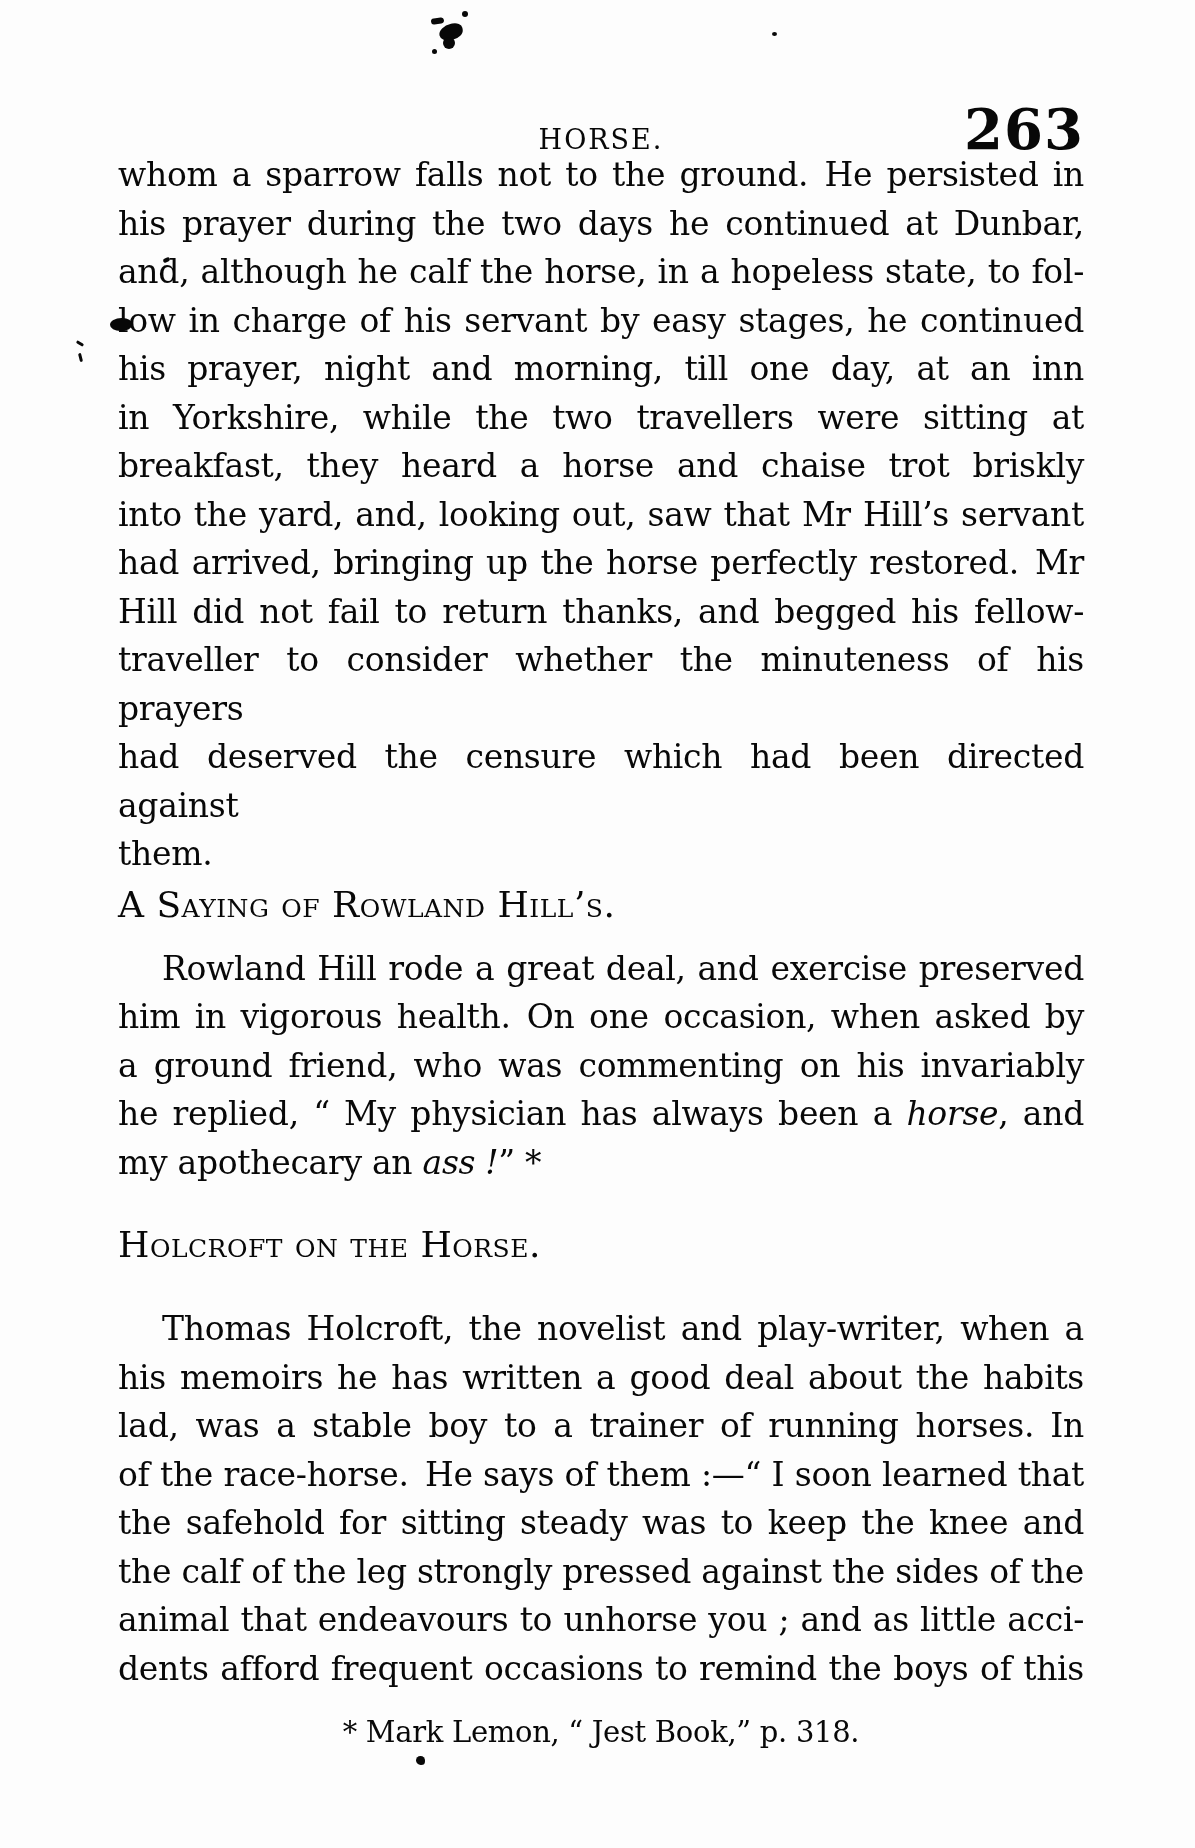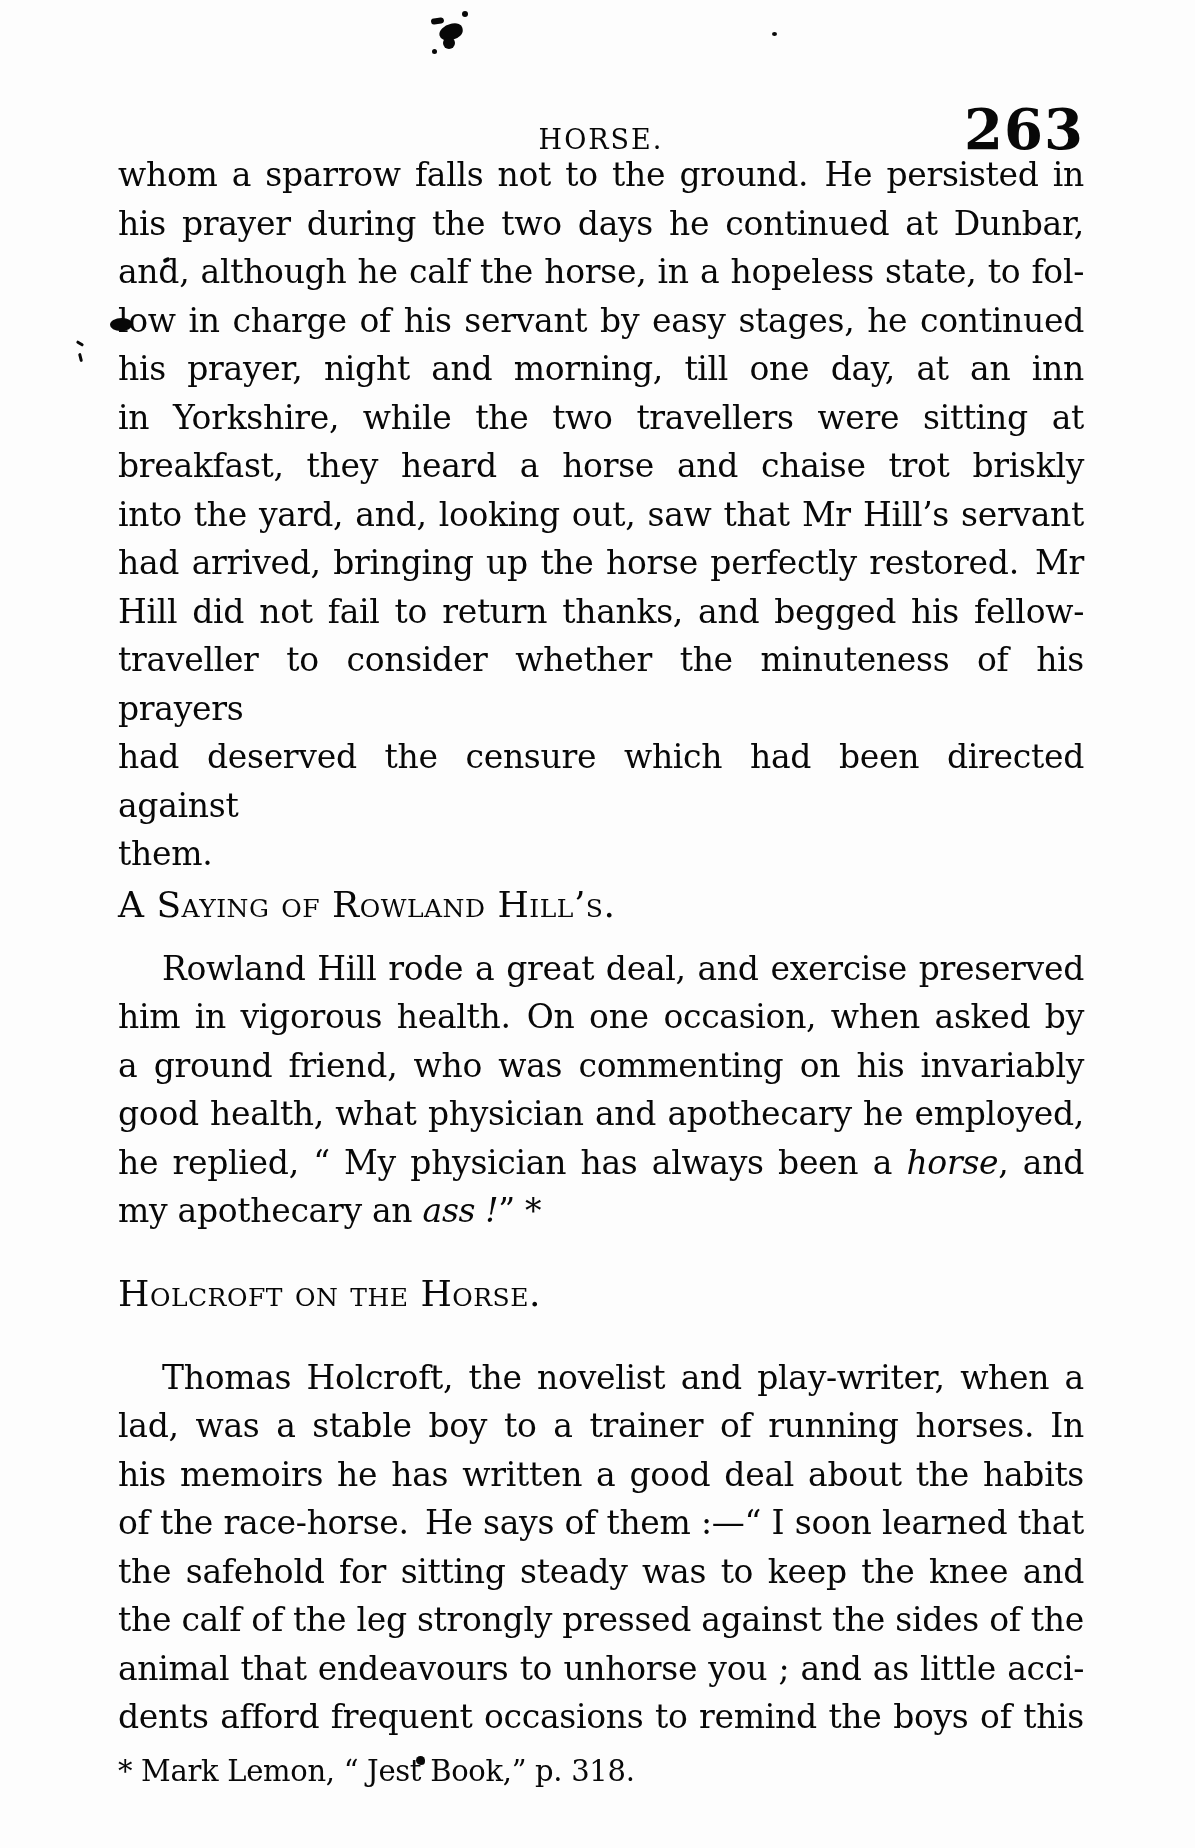--- a/index.html
+++ b/index.html
@@ -51,22 +51,23 @@
   .heading{
     font-size:36px;
     font-variant:small-caps;
     line-height:48px;
     margin:2px 0 16px;
     letter-spacing:0.5px;
   }
   .heading.spaced{margin:34px 0 36px;}
   .footnote{
     font-size:29px;
+    text-align:center;
     line-height:44px;
-    margin-top:7px;
+    margin-top:17px;
     letter-spacing:-0.3px;
   }
   
   .artifact{position:absolute;background:#080808;}
   .blot-main{left:439px;top:24px;width:24px;height:16px;border-radius:60% 40% 55% 45%;transform:rotate(-12deg);}
   .blot-tail{left:443px;top:37px;width:12px;height:12px;border-radius:50%;}
   .blot-dash{left:431px;top:18px;width:13px;height:6px;border-radius:3px;transform:rotate(-8deg);}
   .blot-dot1{left:462px;top:11px;width:6px;height:6px;border-radius:50%;}
   .blot-dot2{left:432px;top:49px;width:5px;height:5px;border-radius:50%;}
   .blot-dot3{left:772px;top:32px;width:5px;height:4px;border-radius:50%;}
@@ -98,29 +99,28 @@
       <div class="line just"><span>Hill did not fail to return thanks, and begged his fellow-</span></div>
       <div class="line just"><span>traveller to consider whether the minuteness of his prayers</span></div>
       <div class="line just"><span>had deserved the censure which had been directed against</span></div>
       <div class="line"><span>them.</span></div>
     </div>
     <div class="heading">A Saying of Rowland Hill’s.</div>
     <div class="para">
       <div class="line just indent"><span>Rowland Hill rode a great deal, and exercise preserved</span></div>
       <div class="line just"><span>him in vigorous health. On one occasion, when asked by</span></div>
       <div class="line just"><span>a ground friend, who was commenting on his invariably</span></div>
-      <div class="line just"><span>good health, what physician and apothecary he employed,</span></div>
       <div class="line just"><span>he replied, “ My physician has always been a </span><em>horse</em><span>, and</span></div>
       <div class="line"><span>my apothecary an </span><em>ass !</em><span>” *</span></div>
     </div>
     <div class="heading spaced">Holcroft on the Horse.</div>
     <div class="para">
       <div class="line just indent"><span>Thomas Holcroft, the novelist and play-writer, when a</span></div>
+      <div class="line just"><span>his memoirs he has written a good deal about the habits</span></div>
       <div class="line just"><span>lad, was a stable boy to a trainer of running horses. In</span></div>
-      <div class="line just"><span>his memoirs he has written a good deal about the habits</span></div>
       <div class="line just"><span>of the race-horse. He says of them :—“ I soon learned that</span></div>
       <div class="line just"><span>the safehold for sitting steady was to keep the knee and</span></div>
       <div class="line just"><span>the calf of the leg strongly pressed against the sides of the</span></div>
       <div class="line just"><span>animal that endeavours to unhorse you ; and as little acci-</span></div>
       <div class="line just"><span>dents afford frequent occasions to remind the boys of this</span></div>
     </div>
     <div class="footnote">* Mark Lemon, “ Jest Book,” p. 318.</div>
   </div>
 
 <div class="artifact blot-main"></div>

